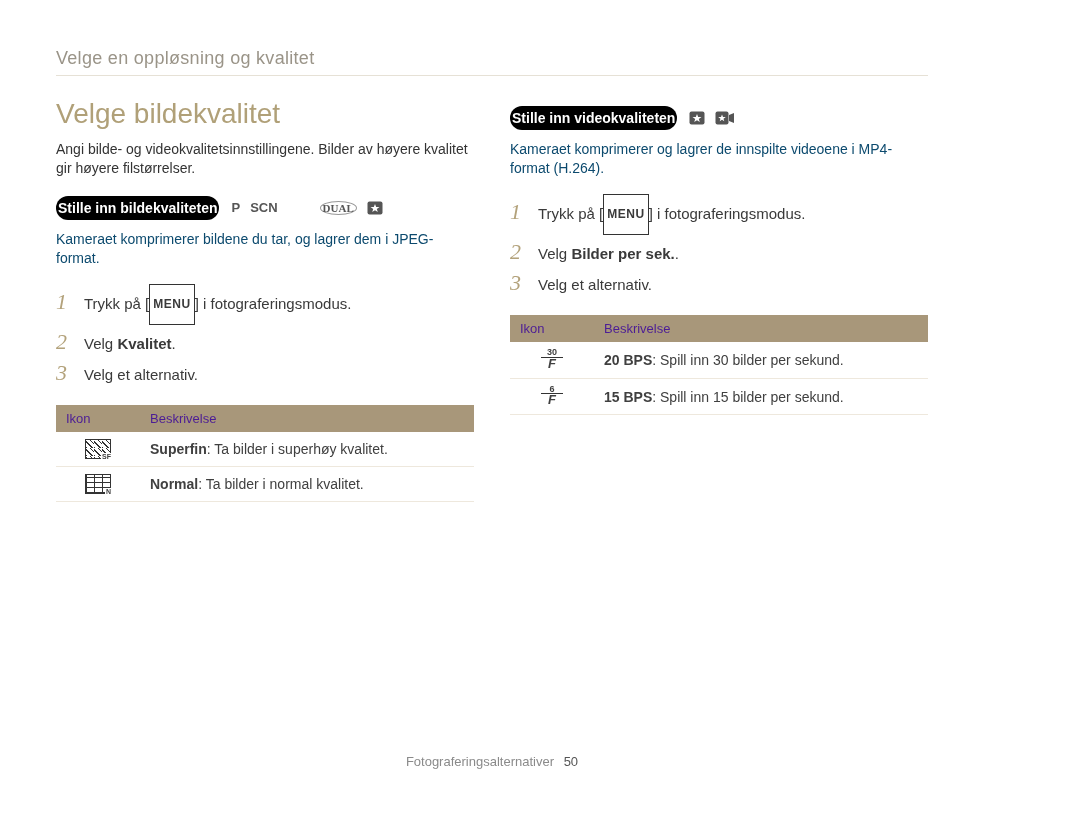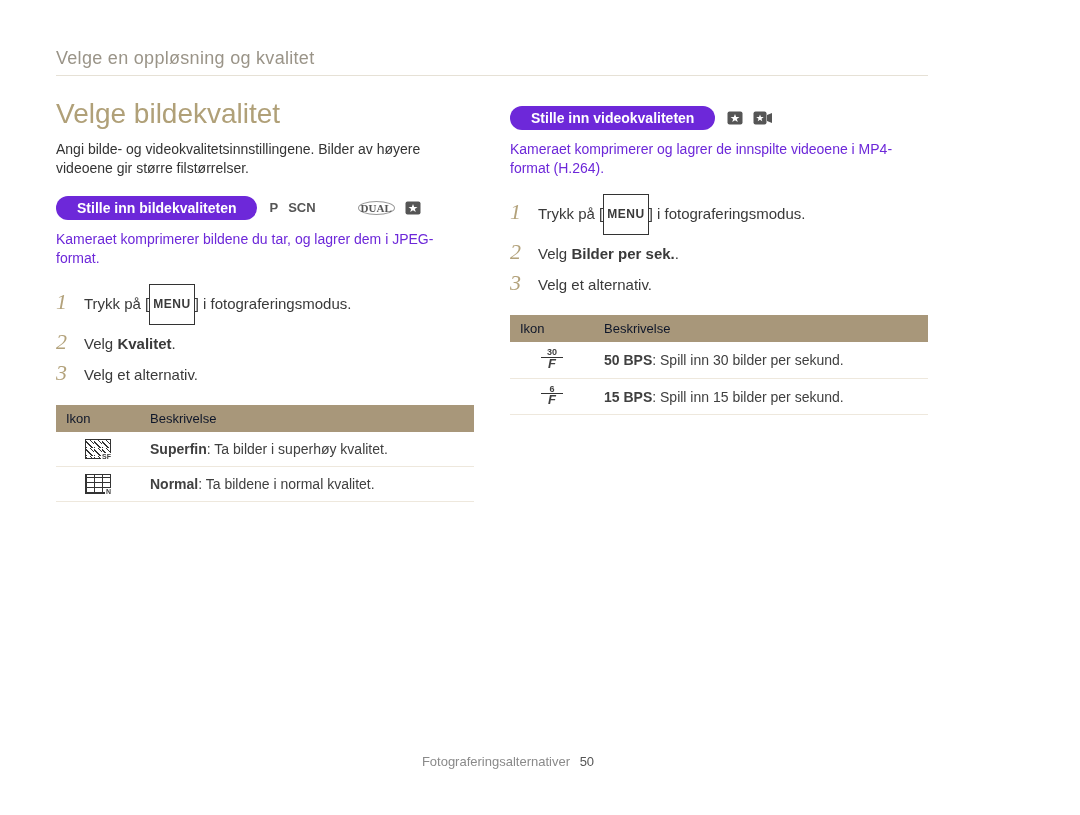--- a/index.html
+++ b/index.html
@@ -48,46 +48,46 @@
     color: #333;
     margin-bottom: 18px;
   }
   .pill-row {
     display: flex;
     align-items: center;
     gap: 12px;
     margin: 8px 0 10px 0;
   }
   .pill {
-    background: #6d28d9;
+    background: #000000;
     color: #fff;
     font-weight: 600;
     font-size: 14px;
     border-radius: 13px;
-    padding: 4px 21px;
+    padding: 4px 2px;
     white-space: nowrap;
   }
   .mode-icons {
     display: flex;
     gap: 10px;
     align-items: center;
     color: #555;
   }
   .mode-icons span {
     font-size: 13px;
     font-weight: 700;
   }
   .mode-icons svg {
     display: inline-block;
     vertical-align: middle;
   }
   .subtext {
     font-size: 14px;
     line-height: 1.35;
-    color: #6d28d9;
+    color: #0c4a6e;
     margin-bottom: 16px;
   }
   ol.steps {
     list-style: none;
     padding: 0;
     margin: 0 0 18px 0;
     counter-reset: step;
   }
   ol.steps > li {
     display: flex;
@@ -119,21 +119,21 @@
     vertical-align: 1px;
     font-family: Arial, sans-serif;
   }
   table.opt {
     width: 100%;
     border-collapse: collapse;
     font-size: 14px;
   }
   table.opt thead th {
     background: #a8977a;
-    color: #0f172a;
+    color: #4c1d95;
     font-weight: 400;
     text-align: left;
     padding: 6px 10px;
     font-size: 13px;
   }
   table.opt thead th:first-child {
     width: 64px;
   }
   table.opt tbody td {
     padding: 7px 10px;
@@ -219,21 +219,21 @@
     font-weight: 900;
     font-style: italic;
     display: block;
     border-top: 1.5px solid #333;
     margin-top: 1px;
     padding-top: 1px;
   }
   .footer {
     position: absolute;
     bottom: 46px;
-    left: 16px;
+    left: 0;
     width: 100%;
     text-align: center;
     font-size: 13px;
     color: #8a8a8a;
   }
   .footer .pg {
     color: #555;
     margin-left: 6px;
   }
 </style>
@@ -241,21 +241,21 @@
 <body>
 
 <div class="page">
   <div class="breadcrumb">Velge en oppløsning og kvalitet</div>
   <div class="divider"></div>
 
   <div class="columns">
 
     <div class="col">
       <h1 class="section-title">Velge bildekvalitet</h1>
-      <div class="intro">Angi bilde- og videokvalitetsinnstillingene. Bilder av høyere videoene gir større filstørrelser.</div>
+      <div class="intro">Angi bilde- og videokvalitetsinnstillingene. Bilder av høyere kvalitet gir høyere filstørrelser.</div>
 
       <div class="pill-row">
         <div class="pill">Stille inn bildekvaliteten</div>
         <div class="mode-icons">
           <span>P</span>
           <span>SCN</span>
           <span style="font-family:serif;font-size:11px;border:1px solid #999;border-radius:50%;padding:0 2px;margin-left:32px;">DUAL</span>
           <svg width="16" height="14">
               <rect x="0.5" y="0.5" width="15" height="13" rx="2" fill="#555"></rect>
               <path d="M8 3 L9.2 6 L12.5 6 L9.8 8 L10.8 11 L8 9.2 L5.2 11 L6.2 8 L3.5 6 L6.8 6 Z" fill="#fff"></path>
@@ -291,21 +291,21 @@
             <th>Beskrivelse</th>
           </tr>
         </thead>
         <tbody>
           <tr>
             <td><span class="icon-box sf"></span></td>
             <td><span class="strong">Superfin</span><span>: Ta bilder i superhøy kvalitet.</span></td>
           </tr>
           <tr>
             <td><span class="icon-box n"></span></td>
-            <td><span class="strong">Normal</span><span>: Ta bildene i normal kvalitet.</span></td>
+            <td><span class="strong">Normal</span><span>: Ta bilder i normal kvalitet.</span></td>
           </tr>
         </tbody>
       </table>
     </div>
 
     <div class="col">
       <div class="pill-row">
         <div class="pill">Stille inn videokvaliteten</div>
         <div class="mode-icons">
           <svg width="16" height="14">
@@ -348,21 +348,21 @@
             <th>Beskrivelse</th>
           </tr>
         </thead>
         <tbody>
           <tr>
             <td>
               <span class="fps-icon">
                 <span class="top">30</span><span class="bot">F</span>
               </span>
             </td>
-            <td><span class="strong">50 BPS</span><span>: Spill inn 30 bilder per sekund.</span></td>
+            <td><span class="strong">20 BPS</span><span>: Spill inn 30 bilder per sekund.</span></td>
           </tr>
           <tr>
             <td>
               <span class="fps-icon">
                 <span class="top">6</span><span class="bot">F</span>
               </span>
             </td>
             <td><span class="strong">15 BPS</span><span>: Spill inn 15 bilder per sekund.</span></td>
           </tr>
         </tbody>

